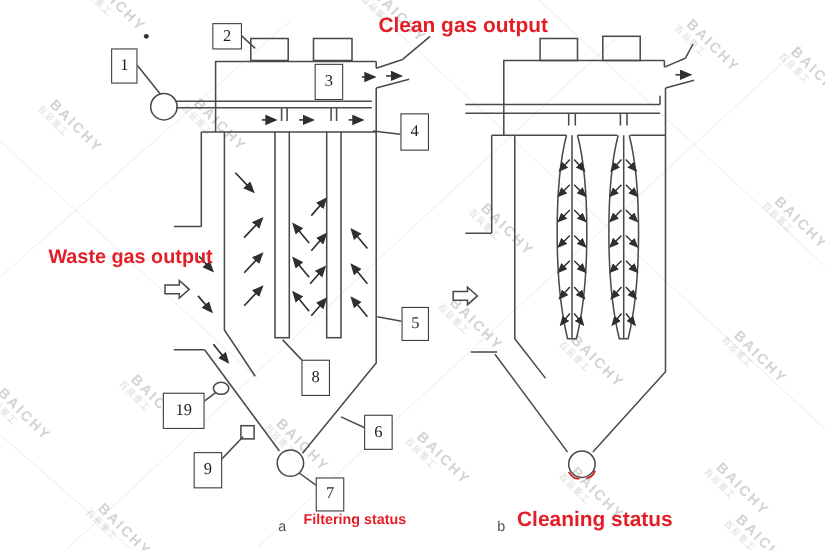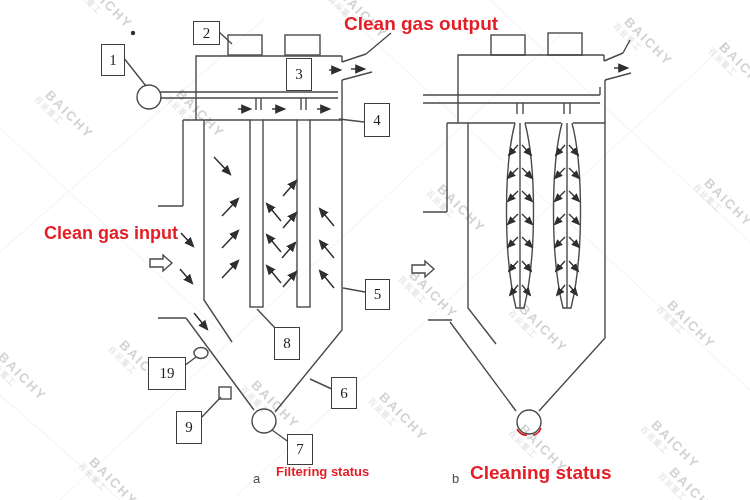--- a/index.html
+++ b/index.html
@@ -274,20 +274,20 @@
   <div class="callout" style="left:286px;top:58px;width:24px;height:31px">3</div>
   <div class="callout" style="left:364px;top:103px;width:24px;height:32px">4</div>
   <div class="callout" style="left:365px;top:279px;width:23px;height:29px">5</div>
   <div class="callout" style="left:331px;top:377px;width:24px;height:30px">6</div>
   <div class="callout" style="left:287px;top:434px;width:24px;height:29px">7</div>
   <div class="callout" style="left:274px;top:327px;width:24px;height:31px">8</div>
   <div class="callout" style="left:176px;top:411px;width:24px;height:31px">9</div>
   <div class="callout" style="left:148px;top:357px;width:36px;height:31px">19</div>
 
   <div class="red-label" style="left:344px;top:13px;font-size:19px">Clean gas output</div>
-  <div class="red-label" style="left:44px;top:223px;font-size:18px">Clean gas input</div>
+  <div class="red-label" style="left:44px;top:223px;font-size:18px">Waste gas output</div>
 
   <div class="sub-letter" style="left:253px;top:471px">a</div>
   <div class="red-label" style="left:276px;top:464px;font-size:13px">Filtering status</div>
   <div class="sub-letter" style="left:452px;top:471px">b</div>
   <div class="red-label" style="left:470px;top:462px;font-size:19px">Cleaning status</div>
 
 </div>
 
 </body></html>

